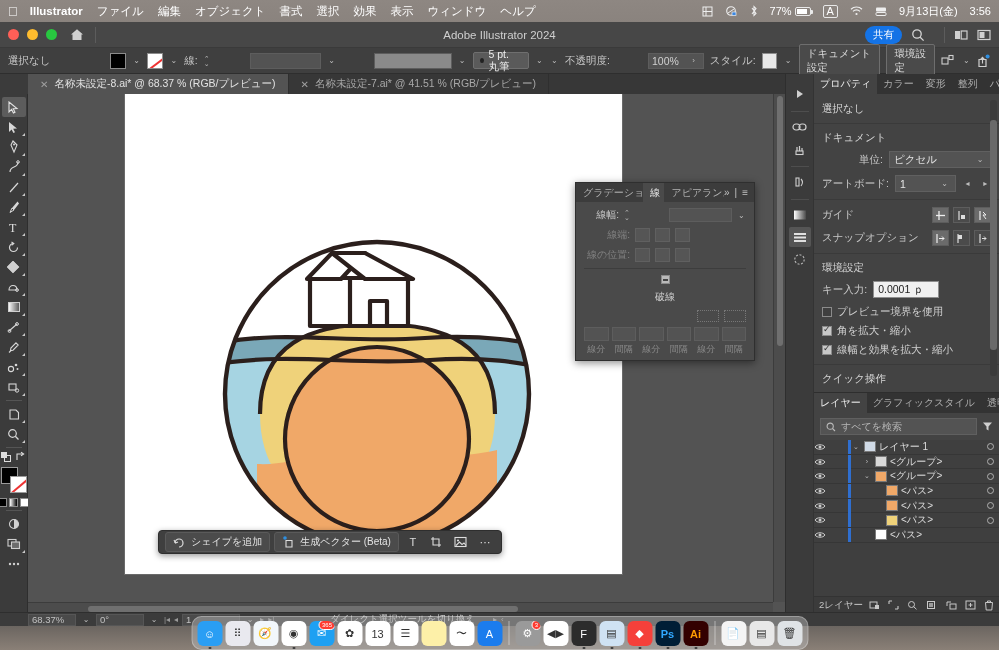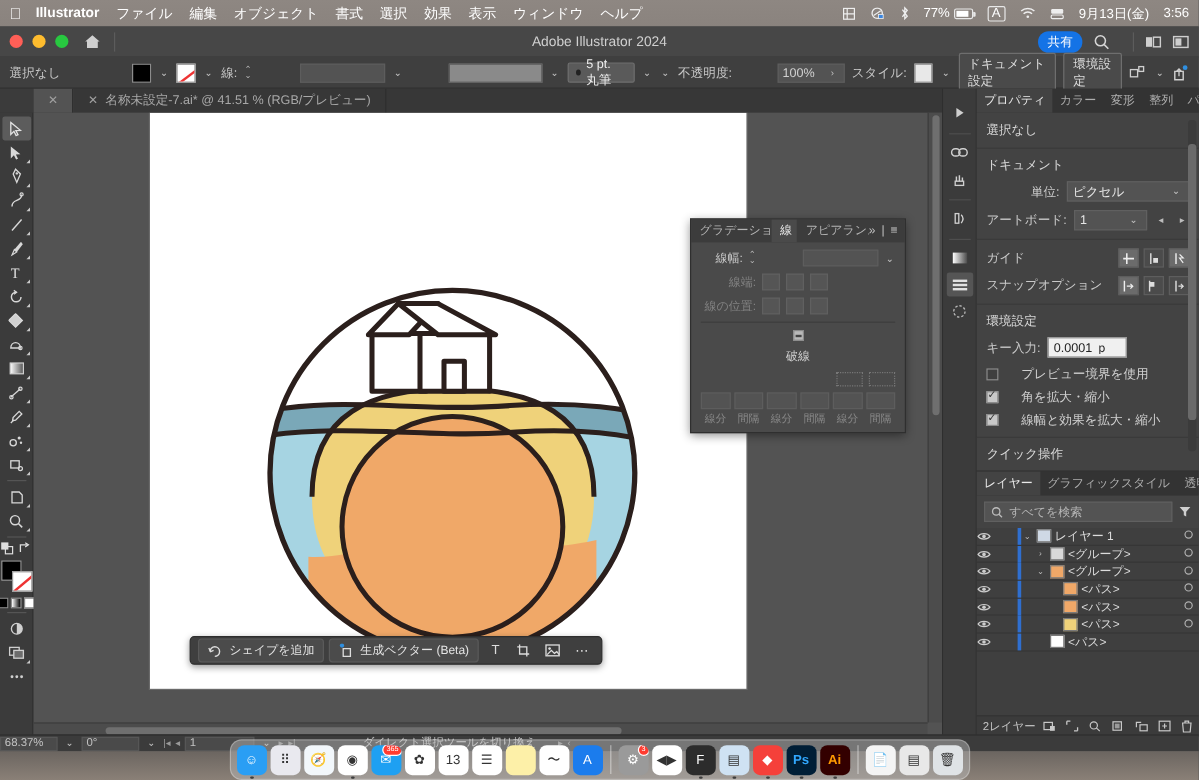--- a/index.html
+++ b/index.html
@@ -136,21 +136,21 @@
   .pbody{ background:#434343; padding:6px 8px; position:relative; }
   .prow{ display:flex; align-items:center; gap:6px; margin-bottom:7px; font-size:10.5px;}
   .prow .pl{ color:#c9c9c9; white-space:nowrap; }
   .prow .pr{ margin-left:auto; display:flex; align-items:center; gap:4px;}
   .sel-field{ background:#535353; border:1px solid #606060; height:17px; display:flex; align-items:center; justify-content:space-between; padding:0 4px; font-size:10.5px; color:#e6e6e6;}
   .hdr{ color:#d8d8d8; font-size:10.5px; margin:2px 0 6px; }
   .wide-btn{ width:138px; margin-left:auto; text-align:center; background:#4f4f4f;border:1px solid #6a6a6a;border-radius:2px; padding:2px 0; font-size:10.5px; color:#e2e2e2;}
   .iconbtn{ width:17px;height:16px; border:1px solid #5d5d5d; background:#4b4b4b; display:flex;align-items:center;justify-content:center; }
   .iconbtn.on{ background:#6b6b6b; }
   .divline{ height:1px; background:#3a3a3a; margin:7px -8px; }
-  .chk{ display:flex;align-items:center;gap:19px; margin-bottom:5px; font-size:10.5px;}
+  .chk{ display:flex;align-items:center;gap:5px; margin-bottom:5px; font-size:10.5px;}
   .cbox{ width:10px;height:10px;border:1px solid #8b8b8b; background:#3f3f3f; position:relative;}
   .cbox.on{ background:#c8c8c8; }
   .cbox.on:after{ content:"✓"; position:absolute; left:0px; top:-3px; font-size:9px; color:#333;}
   .pscroll{ position:absolute; right:2px; top:6px; bottom:16px; width:7px; background:#3b3b3b; border-radius:3px;}
   .pscroll i{ position:absolute; left:0; top:20px; width:7px; height:230px; background:#6a6a6a;border-radius:3px;}
 
   
   .layers{ border-top:1px solid #2e2e2e; display:flex; flex-direction:column; flex:1; min-height:0;}
   .searchrow{ background:#434343; padding:5px 6px; display:flex; align-items:center; gap:5px;}
   .searchbox{ flex:1; height:17px; background:#535353;border:1px solid #606060; display:flex;align-items:center;gap:5px;padding:0 5px;color:#b6b6b6;font-size:10px;}
@@ -163,21 +163,21 @@
   .lrow .arrow{ width:10px; text-align:center; font-size:7px; color:#bdbdbd; }
   .lrow .thumb{ width:12px;height:11px; border:1px solid #7a7a7a; }
   .lrow .nm{ white-space:nowrap; overflow:hidden; }
   .lrow .tgt{ width:18px; text-align:center; }
   .tgt-o{ display:inline-block; width:7px;height:7px;border:1px solid #b0b0b0;border-radius:50%;}
   .lfoot{ height:18px; background:#3b3b3b; display:flex; align-items:center; padding:0 5px; font-size:9.5px; color:#c4c4c4; gap:0; border-top:1px solid #333;}
   .lfoot .ics{ margin-left:auto; display:flex; gap:8px; color:#c0c0c0; font-size:10px;}
 
   
   .statusbar{ position:absolute; left:0; bottom:24px; width:999px; height:14px; background:#3b3b3b;
-              display:flex; align-items:center; font-size:9.5px; color:#c2c2c2; gap:4px; border-top:1px solid #2e2e2e;}
+              display:flex; align-items:center; font-size:9.5px; color:#c2c2c2; gap:4px; padding-left:28px; border-top:1px solid #2e2e2e;}
   .statusbar .sfld{ background:#4a4a4a;border:1px solid #565656; height:12px; display:flex;align-items:center; padding:0 3px;}
   .statusbar .nav{ color:#9a9a9a; font-size:8px; }
 
   
   .deskbg{ position:absolute; left:0; bottom:0; width:999px; height:24px;
            background:linear-gradient(#6b6560,#8a8077); }
   .dock{ position:absolute; left:50%; transform:translateX(-50%); bottom:0px; height:34px;
          background:rgba(190,190,190,.45); border-radius:10px; border:1px solid rgba(255,255,255,.28);
          display:flex; align-items:flex-end; gap:3px; padding:2px 5px 3px;}
   .dicon{ width:25px;height:25px; border-radius:6px; display:flex;align-items:center;justify-content:center;
@@ -331,20 +331,21 @@
           <path d="M2 5.5 h7 v7 h-7 z" fill="none" stroke="#cfcfcf" stroke-width="1.2"></path>
           <path d="M5.5 9.6 V3.5 M3.6 5.4 L5.5 3.4 L7.4 5.4" fill="none" stroke="#cfcfcf" stroke-width="1.1"></path>
         </svg>
     </span>
   </div>
 
   <div class="tabbar">
     <div class="spacer"></div>
     <div class="dtab active">
       <span class="x">✕</span>
+      <span>名称未設定-8.ai* @ 68.37 % (RGB/プレビュー)</span>
     </div>
     <div class="dtab">
       <span class="x">✕</span>
       <span>名称未設定-7.ai* @ 41.51 % (RGB/プレビュー)</span>
     </div>
   </div>
 
   <div class="toolbar">
     <div class="tool sel">
       <svg width="11" height="13" viewBox="0 0 11 13">

